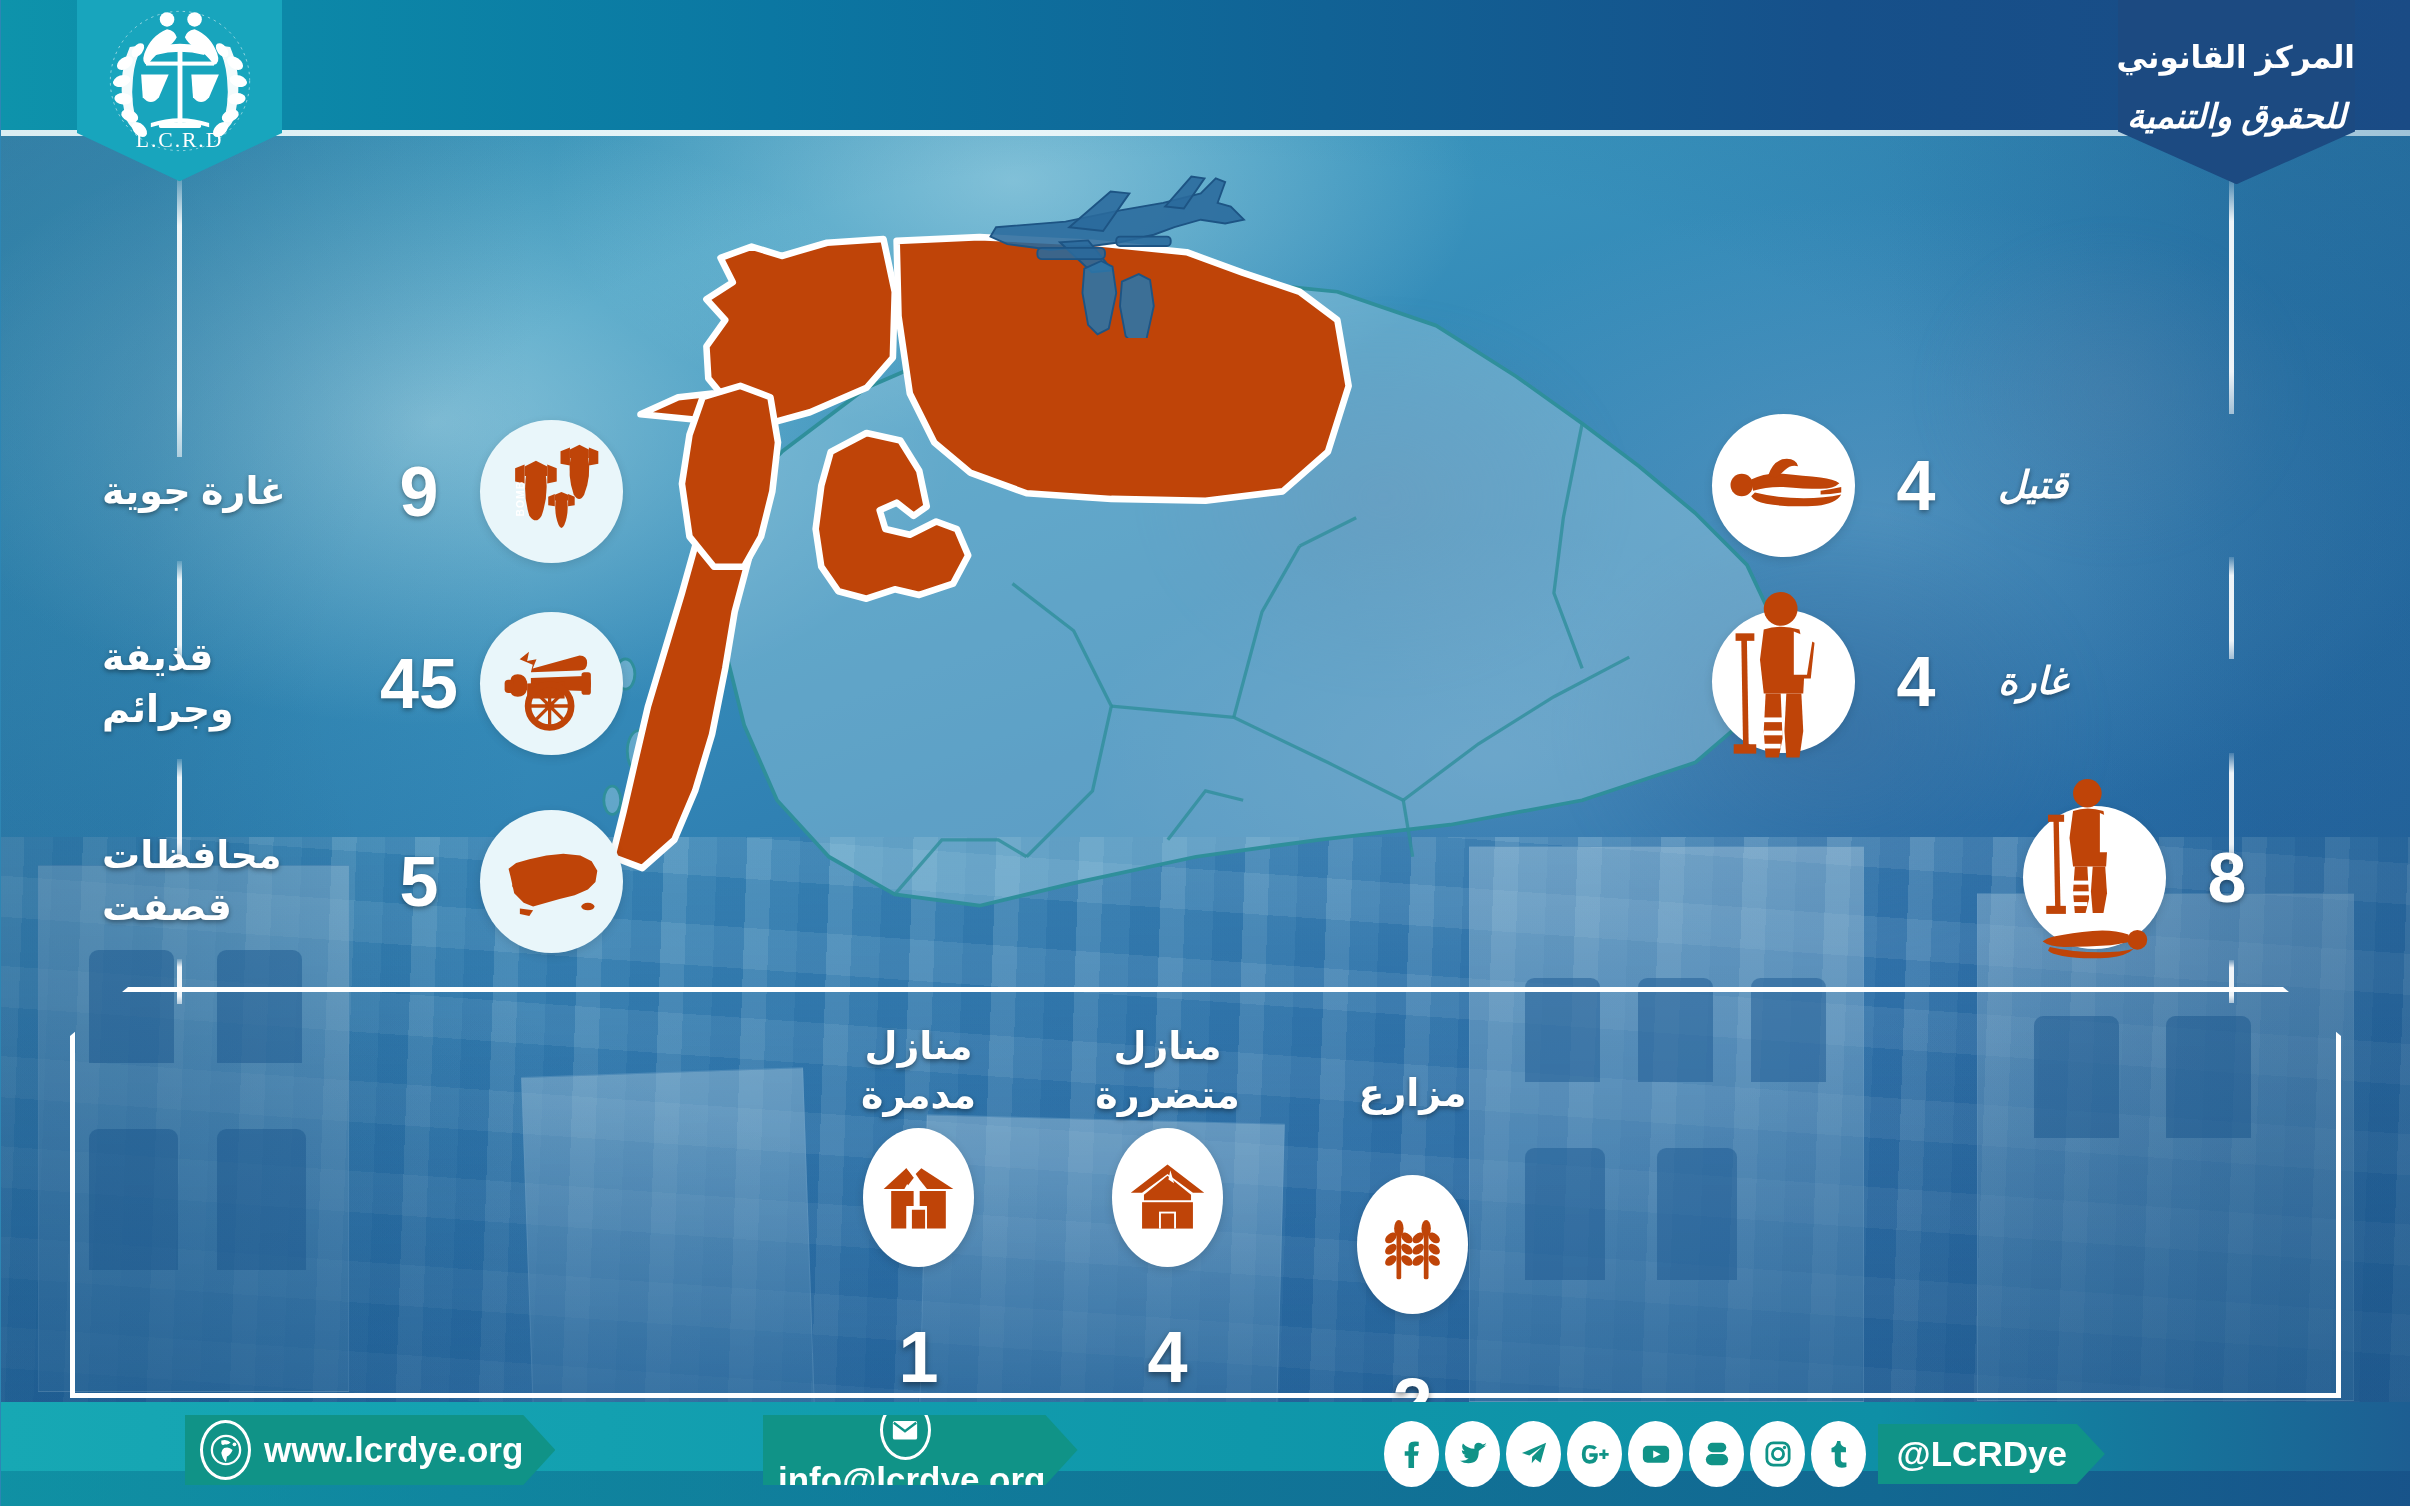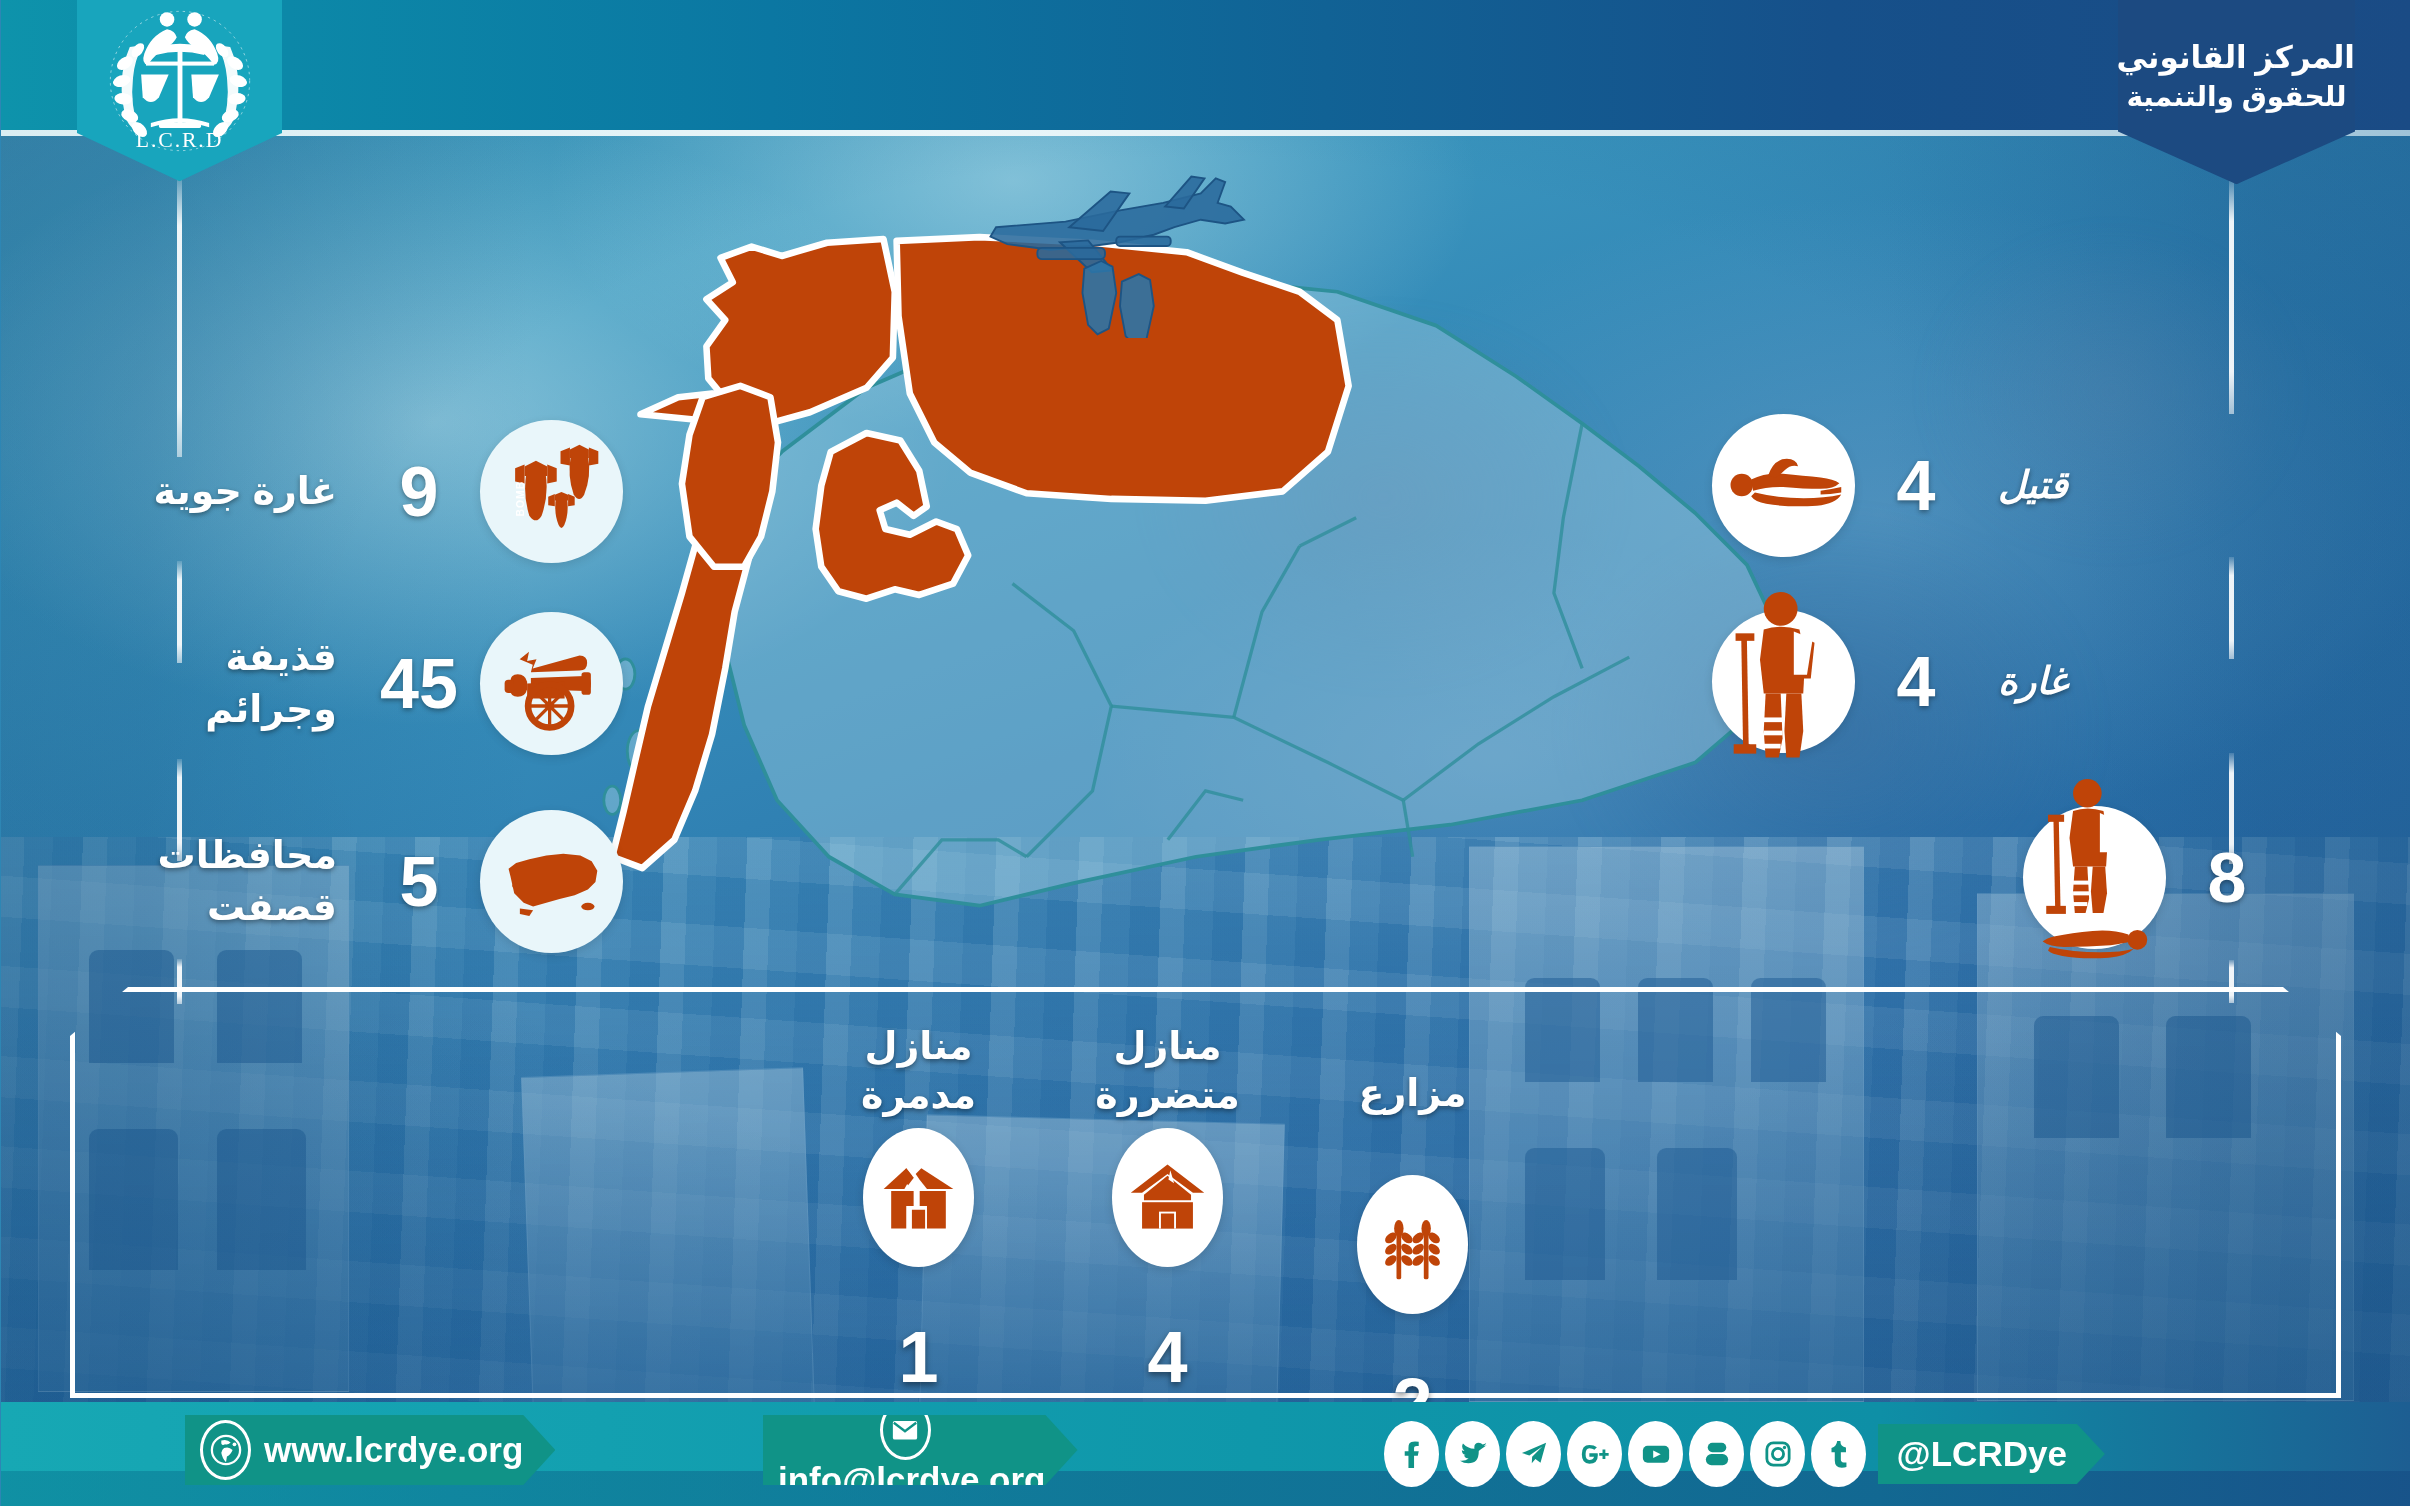--- a/index.html
+++ b/index.html
@@ -140,21 +140,21 @@
   .org-badge .l1, .org-badge .l2 {
     position: absolute;
     left: 0; right: 0;
     text-align: center;
     color: #fff;
     direction: rtl;
     font-weight: bold;
     white-space: nowrap;
   }
   .org-badge .l1 { top: 43px; font-size: 31px; }
-  .org-badge .l2 { top: 84px; font-size: 28px; }
+  .org-badge .l2 { top: 100px; font-size: 34px; font-style: italic; }
 
   
   .vline {
     position: absolute;
     width: 4.7px;
     background: linear-gradient(180deg, rgba(255,255,255,.15), rgba(255,255,255,.92) 18%, rgba(255,255,255,.92) 82%, rgba(255,255,255,.55));
     z-index: 12;
   }
 
   
@@ -192,21 +192,21 @@
     font-weight: bold;
     line-height: 1.35;
     direction: rtl;
     text-shadow: 0 1.9px 5.6px rgba(0,0,0,.40);
     white-space: pre-line;
   }
 
   
   .stat.left  { left: 102px; }
   .stat.left .stat-num   { width: 122px; margin-left: 21px; }
-  .stat.left .stat-label { width: 235px; text-align: right; }
+  .stat.left .stat-label { width: 235px; text-align: left; }
 
   
   .stat.right { right: 102px; flex-direction: row-reverse; }
   .stat.right .stat-num   { width: 122px; margin-right: 21px; text-align: center; }
   .stat.right .stat-label { width: 311px; text-align: left; font-style: italic; }
 
   
   .panel {
     position: absolute;
     left: 70px; top: 987px;

